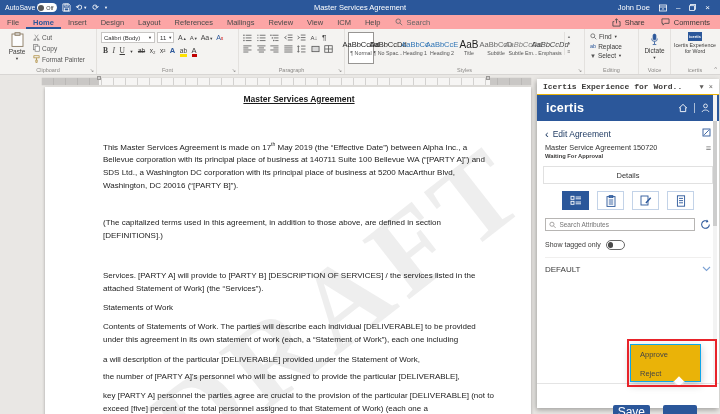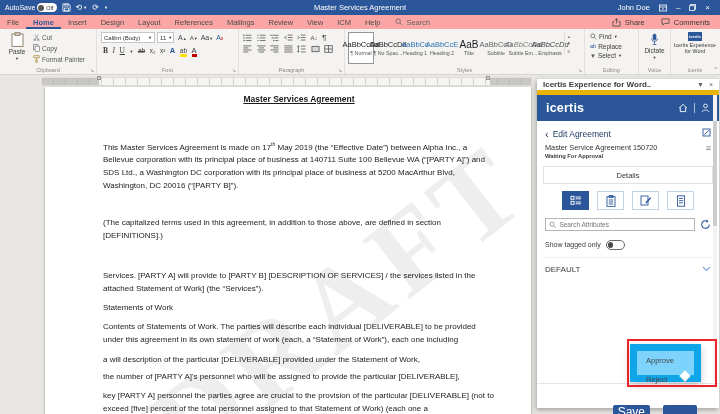--- a/index.html
+++ b/index.html
@@ -72,21 +72,21 @@
   .ruler { position:absolute; top:3px; left:42px; width:489px; height:7px; background:linear-gradient(to right,#c9c7c5 0 57px,#f6f5f4 57px 448px,#c9c7c5 448px 100%); box-shadow:0 0 1px #b5b3b1; }
   .ruler::after { content:""; position:absolute; inset:0; background:repeating-linear-gradient(to right,transparent 0 11px,#a8a6a4 11px 12px); opacity:.45; }
   .indent-marker { position:absolute; top:-2px; width:4px; height:4px; background:#d0cecd; border:0.5px solid #9a9896; }
   .page { position:absolute; top:12px; left:45px; width:486px; height:440px; background:#fff; box-shadow:0 1px 3px rgba(0,0,0,.3); overflow:hidden; }
   .doc-h { position:absolute; left:58px; width:392px; top:7px; text-align:center; font-weight:bold; text-decoration:underline; font-size:8.5px; color:#1a1a1a; z-index:2; }
   .doc-p { position:absolute; left:58px; width:392px; font-size:8px; line-height:12.8px; color:#222; z-index:2; }
   .watermark { position:absolute; top:160px; left:60px; width:470px; text-align:center; font-size:115px; line-height:115px; font-weight:bold; font-family:"Liberation Serif",serif; color:rgba(90,90,90,.10); transform:rotate(-38deg); letter-spacing:8px; z-index:1; }
 
   
   .panel { position:absolute; left:537px; top:4px; width:182px; height:329px; background:#fff; box-shadow:-1px 2px 5px rgba(0,0,0,.3); font-size:7.5px; color:#333; }
-  .p-header { height:16px; display:flex; align-items:center; padding:0 6px; gap:5px; border-bottom:5px solid #eab308; }
+  .p-header { height:16px; display:flex; align-items:center; padding:0 6px; gap:5px; border-bottom:1px solid #eab308;font-family:Liberation Mono, monospace; }
   .p-header .t { font-weight:bold; font-size:8px; color:#3b3a39; flex:1; white-space:nowrap; overflow:hidden; }
   .p-hbtn { color:#605e5c; font-size:7px; }
   .p-brand { height:26px; background:#2b579a; display:flex; align-items:center; padding:0 9px; }
   .p-logo { color:#fff; font-weight:bold; font-size:12.5px; letter-spacing:.2px; }
   .bicons { margin-left:auto; display:flex; align-items:center; gap:6px; color:#fff; }
   .bdiv { width:1px; height:10px; background:rgba(255,255,255,.6); }
   .p-back { display:flex; align-items:center; gap:4px; padding:7px 8px 1px; color:#1f3b63; font-size:8.5px; }
   .p-back .chev { font-size:11px; line-height:6px; color:#1f3b63; }
   .p-back .right-ic { margin-left:auto; color:#2b579a; }
   .p-title { padding:3px 8px 0; display:flex; align-items:center; color:#333; }
@@ -107,21 +107,21 @@
   .toggle { width:19px; height:9.5px; border:1px solid #666; border-radius:5px; position:relative; background:#fff; }
   .knob { position:absolute; left:1px; top:1px; width:5.8px; height:5.8px; background:#4a4a4a; border-radius:50%; }
   .p-section { display:flex; align-items:center; margin:7px 8px 0; font-size:8px; color:#3a3a3a; }
   .p-section .sx { margin-left:auto; display:flex; }
   .p-scroll { position:absolute; top:16px; right:2px; width:4px; bottom:26px; background:#f3f3f3; }
   .p-thumb { position:absolute; top:26px; height:105px; left:0; right:0; background:#cdcdcd; }
   .p-footer { position:absolute; left:0; right:0; bottom:3px; height:22px; border-top:1px solid #e4e4e4; display:flex; align-items:center; justify-content:flex-end; gap:13px; padding-right:22px; background:#fff; }
   .p-btn { min-width:34px; height:15px; background:#2b579a; color:#fff; display:flex; align-items:center; justify-content:center; font-size:12px; border-radius:2px; padding:0 5px;margin-top:35px; }
 
   
-  .approve-popup { position:absolute; left:630px; top:269px; width:71px; height:38px; background:#7dd3fc; border:7px solid #0ea5e9; box-shadow:0 3px 8px rgba(0,0,0,.22); z-index:5; }
+  .approve-popup { position:absolute; left:630px; top:269px; width:71px; height:38px; background:#eab308; border:1px solid #0ea5e9; box-shadow:0 3px 8px rgba(0,0,0,.22); z-index:5; }
   .popup-item { height:19px; display:flex; align-items:center; padding-left:9px; font-size:7.5px; color:#444; }
   .popup-pointer { position:absolute; left:44px; bottom:-4.5px; width:8px; height:8px; background:#fff; transform:rotate(45deg); border-right:1px solid #e1e1e1; border-bottom:1px solid #e1e1e1; }
   .highlight-box { position:absolute; left:627px; top:264px; width:90px; height:48px; border:2px solid #e8232a; z-index:6; pointer-events:none; }
 </style>
 </head>
 <body>
 
 <div class="titlebar">
   <span class="tb-title">Master Services Agreement</span>
   <div class="qat">

